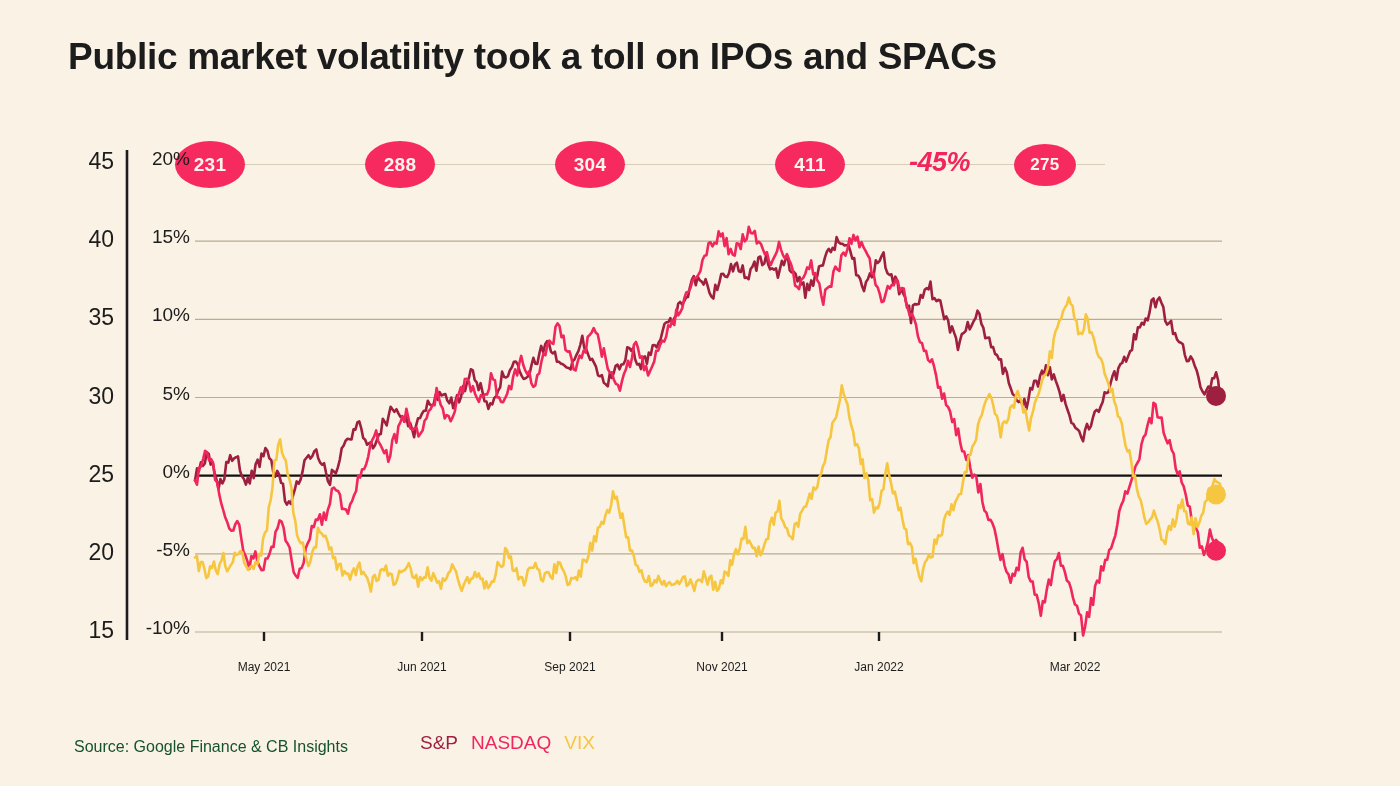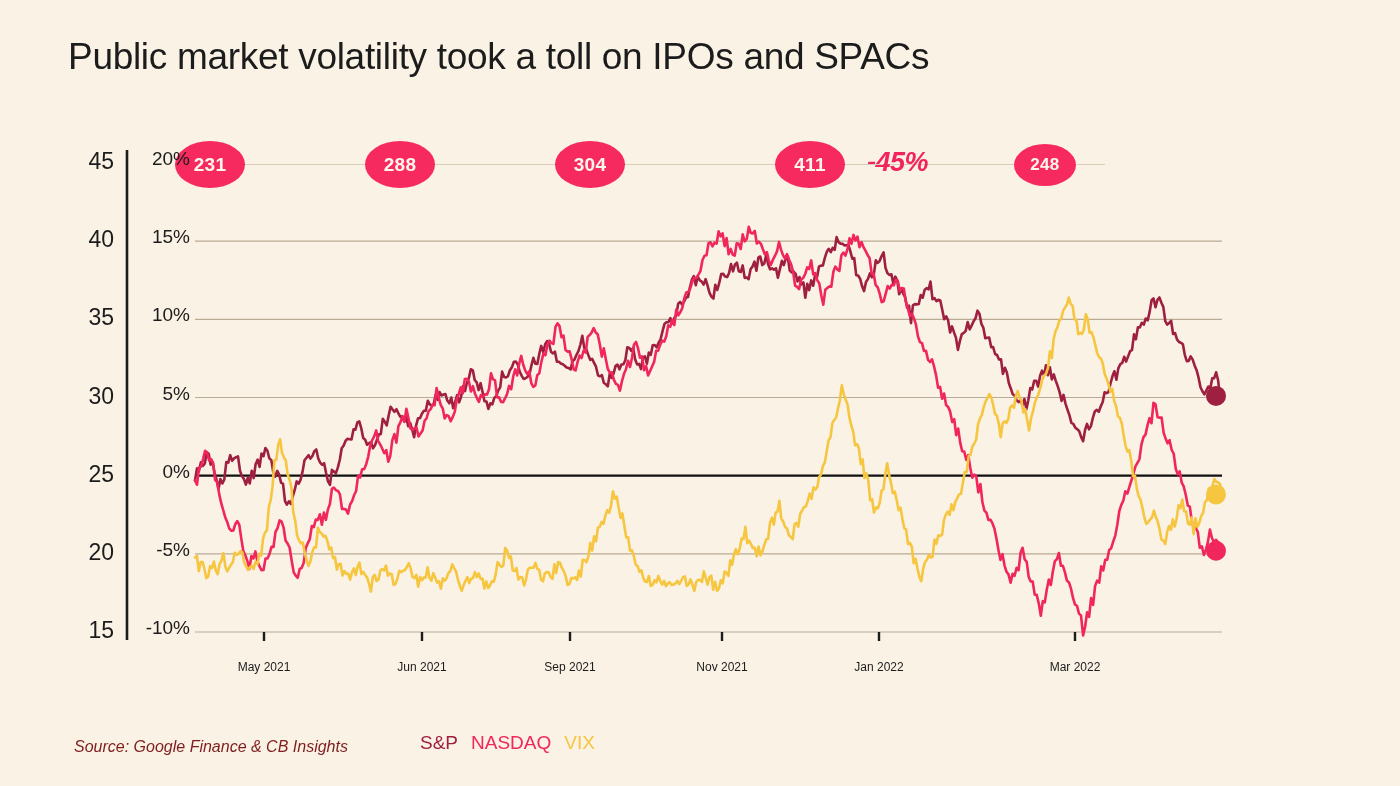--- a/index.html
+++ b/index.html
@@ -4,21 +4,21 @@
 <style>
   html,body{margin:0;padding:0;}
   body{
     width:1400px;height:786px;
     background:#faf2e5;
     font-family:"Liberation Sans","DejaVu Sans",sans-serif;
     overflow:hidden;position:relative;
   }
   #page-title{
     position:absolute;left:68px;top:36px;
-    font-size:37px;font-weight:400;color:#1c1c1c;
+    font-size:37px;font-weight:700;color:#1c1c1c;
     letter-spacing:-0.3px;white-space:nowrap;
   }
   
   #badge-strip{
     position:absolute;left:127px;top:141px;width:1230px;height:52px;
   }
   .badge{
     position:absolute;top:0;
     width:70px;height:47px;border-radius:50%;
     background:#f72a5f;
@@ -58,39 +58,39 @@
   }
   
   #legend{
     position:absolute;left:420px;top:732px;
     display:flex;gap:13px;align-items:baseline;
     font-size:19px;
   }
   .legend-item{white-space:nowrap;}
   #source{
     position:absolute;left:74px;top:738px;
-    font-size:16px;color:#7f1d1d;font-style:italic;
+    font-size:16px;color:#14532d;
   }
 </style>
 </head>
 <body>
 
 <div id="page-title">Public market volatility took a toll on IPOs and SPACs</div>
 
 <div id="badge-strip">
     <div class="connector" style="left: 118px; width: 120px;"></div>
     <div class="connector" style="left: 308px; width: 120px;"></div>
     <div class="connector" style="left: 498px; width: 150px;"></div>
     <div class="connector" style="left: 710px; width: 177px;"></div>
     <div class="badge" style="left: 48px;">231</div>
     <div class="badge" style="left: 238px;">288</div>
     <div class="badge" style="left: 428px;">304</div>
     <div class="badge" style="left: 648px;">411</div>
-    <div class="badge small" style="left: 887px;">248</div>
-    <div id="delta-label" style="left: 740px;">-45%</div>
+    <div class="badge small" style="left: 887px;">275</div>
+    <div id="delta-label" style="left: 782px;">-45%</div>
     <div class="connector" style="left: 718px; width: 38px;"></div>
     <div class="connector" style="left: 852px; width: 34px;"></div>
     <div class="connector" style="left: 950px; width: 28px;"></div>
   </div>
 
 <div id="chart">
   <svg id="chart-svg" width="1400" height="786">
       <line x1="127" y1="150" x2="127" y2="640" stroke="#1c1c1c" stroke-width="2.6"></line>
       <line x1="195" y1="241.16666666666666" x2="1222" y2="241.16666666666666" stroke="#b9ab95" stroke-width="1.1"></line>
       <line x1="195" y1="319.3333333333333" x2="1222" y2="319.3333333333333" stroke="#b9ab95" stroke-width="1.1"></line>

